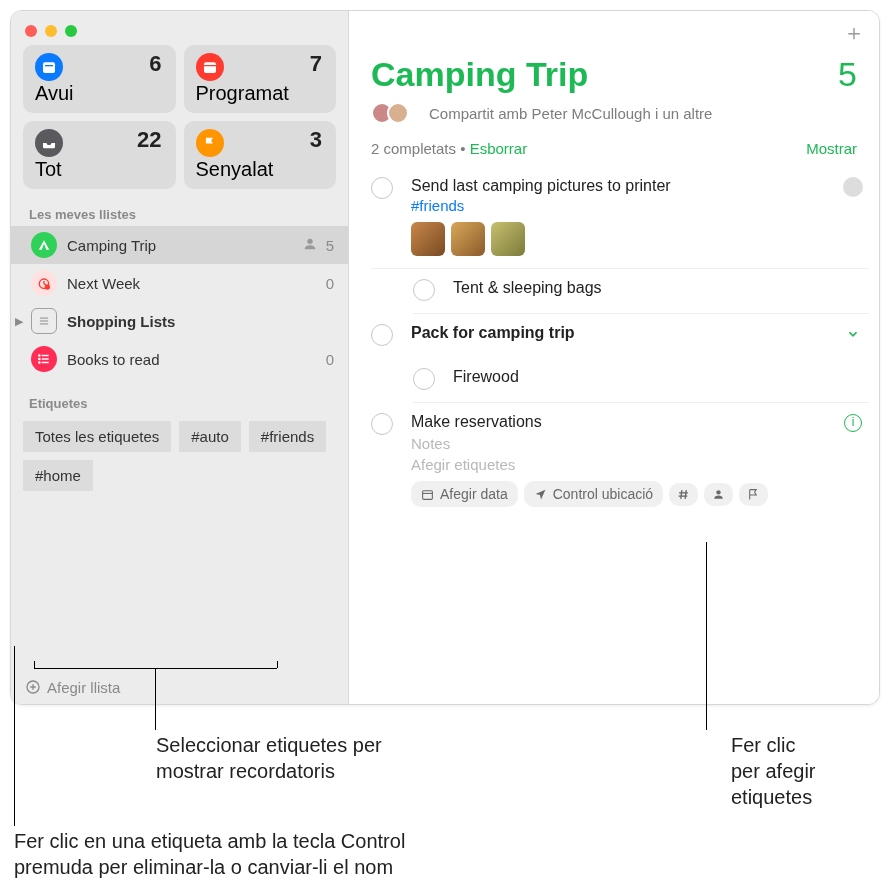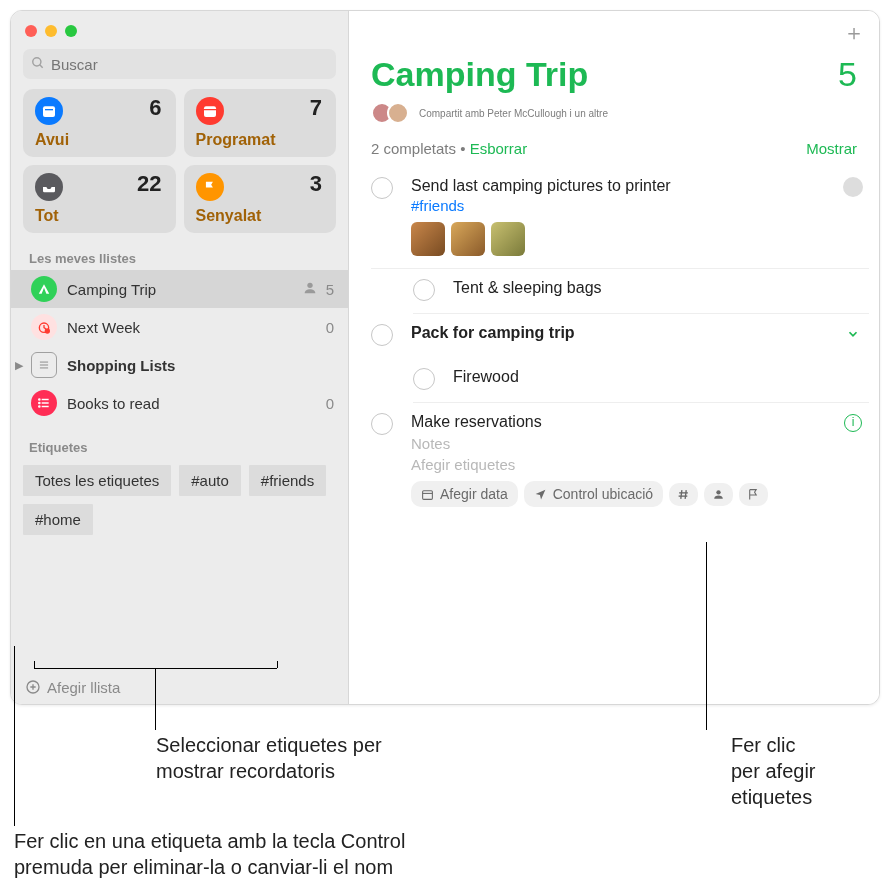--- a/index.html
+++ b/index.html
@@ -78,21 +78,21 @@
   .ic-blue { background: #0a7aff; }
   .ic-red { background: #ff3b30; }
   .ic-grey { background: #5a5a5e; }
   .ic-orange { background: #ff9500; }
   .smart-count {
     position: absolute; top: 6px; right: 14px;
     font-size: 22px; font-weight: 600; color: #222;
   }
   .smart-label {
     position: absolute; bottom: 8px; left: 12px;
-    font-size: 16px; color: #a16207; font-weight: 700;
+    font-size: 20px; color: #000000; font-weight: 400;
   }
   .section-header {
     font-size: 13px; color: #8a8a8a; font-weight: 600;
     padding: 8px 18px 4px 18px;
   }
   .list-item {
     display: flex; align-items: center;
     height: 38px; padding: 0 14px 0 20px;
     cursor: pointer;
   }
@@ -143,22 +143,22 @@
     align-items: center; padding-right: 14px;
   }
   .plus-btn { font-size: 22px; color: #9a9a9a; cursor: pointer; }
   .title-row {
     display: flex; justify-content: space-between; align-items: baseline;
     padding: 0 22px;
   }
   .list-title { font-size: 34px; font-weight: 700; color: #1db954; }
   .list-bigcount { font-size: 34px; font-weight: 400; color: #1db954; }
   .share-row {
-    display: flex; align-items: center; gap: 10px;
-    padding: 8px 22px 10px 22px; color: #7d7d7d; font-size: 10px; text-align: center;
+    display: flex; align-items: center; gap: 20px;
+    padding: 8px 22px 10px 22px; color: #7d7d7d; font-size: 15px; text-align: center;
   }
   .avatar-stack { display: flex; }
   .avatar {
     width: 22px; height: 22px; border-radius: 50%;
     border: 2px solid #fff; margin-left: -6px;
     background: #d8b090;
   }
   .avatar:first-child { margin-left: 0; background:#c88; }
   .completed-row {
     display: flex; justify-content: space-between; align-items: center;
@@ -223,29 +223,20 @@
 </head>
 <body>
 
 <div class="window">
 
   <div class="sidebar">
     <div class="traffic-lights">
       <div class="tl tl-red"></div>
       <div class="tl tl-yellow"></div>
       <div class="tl tl-green"></div>
-    </div>
-    <div class="search-wrap">
-      <span class="search-icon">
-        <svg width="14" height="14" viewBox="0 0 24 24" fill="none" stroke="#888" stroke-width="2.5">
-            <circle cx="10" cy="10" r="7"></circle>
-            <line x1="20" y1="20" x2="15" y2="15"></line>
-          </svg>
-      </span>
-      <input class="search-input" placeholder="Buscar" style="">
     </div>
 
     <div class="smart-grid">
       <div class="smart-card">
         <div class="smart-icon ic-blue">
           <svg width="16" height="16" viewBox="0 0 24 24" fill="#fff">
               <rect x="3" y="5" width="18" height="16" rx="3"></rect>
               <rect x="6" y="9" width="12" height="2" fill="#0a7aff"></rect>
             </svg>
         </div>

